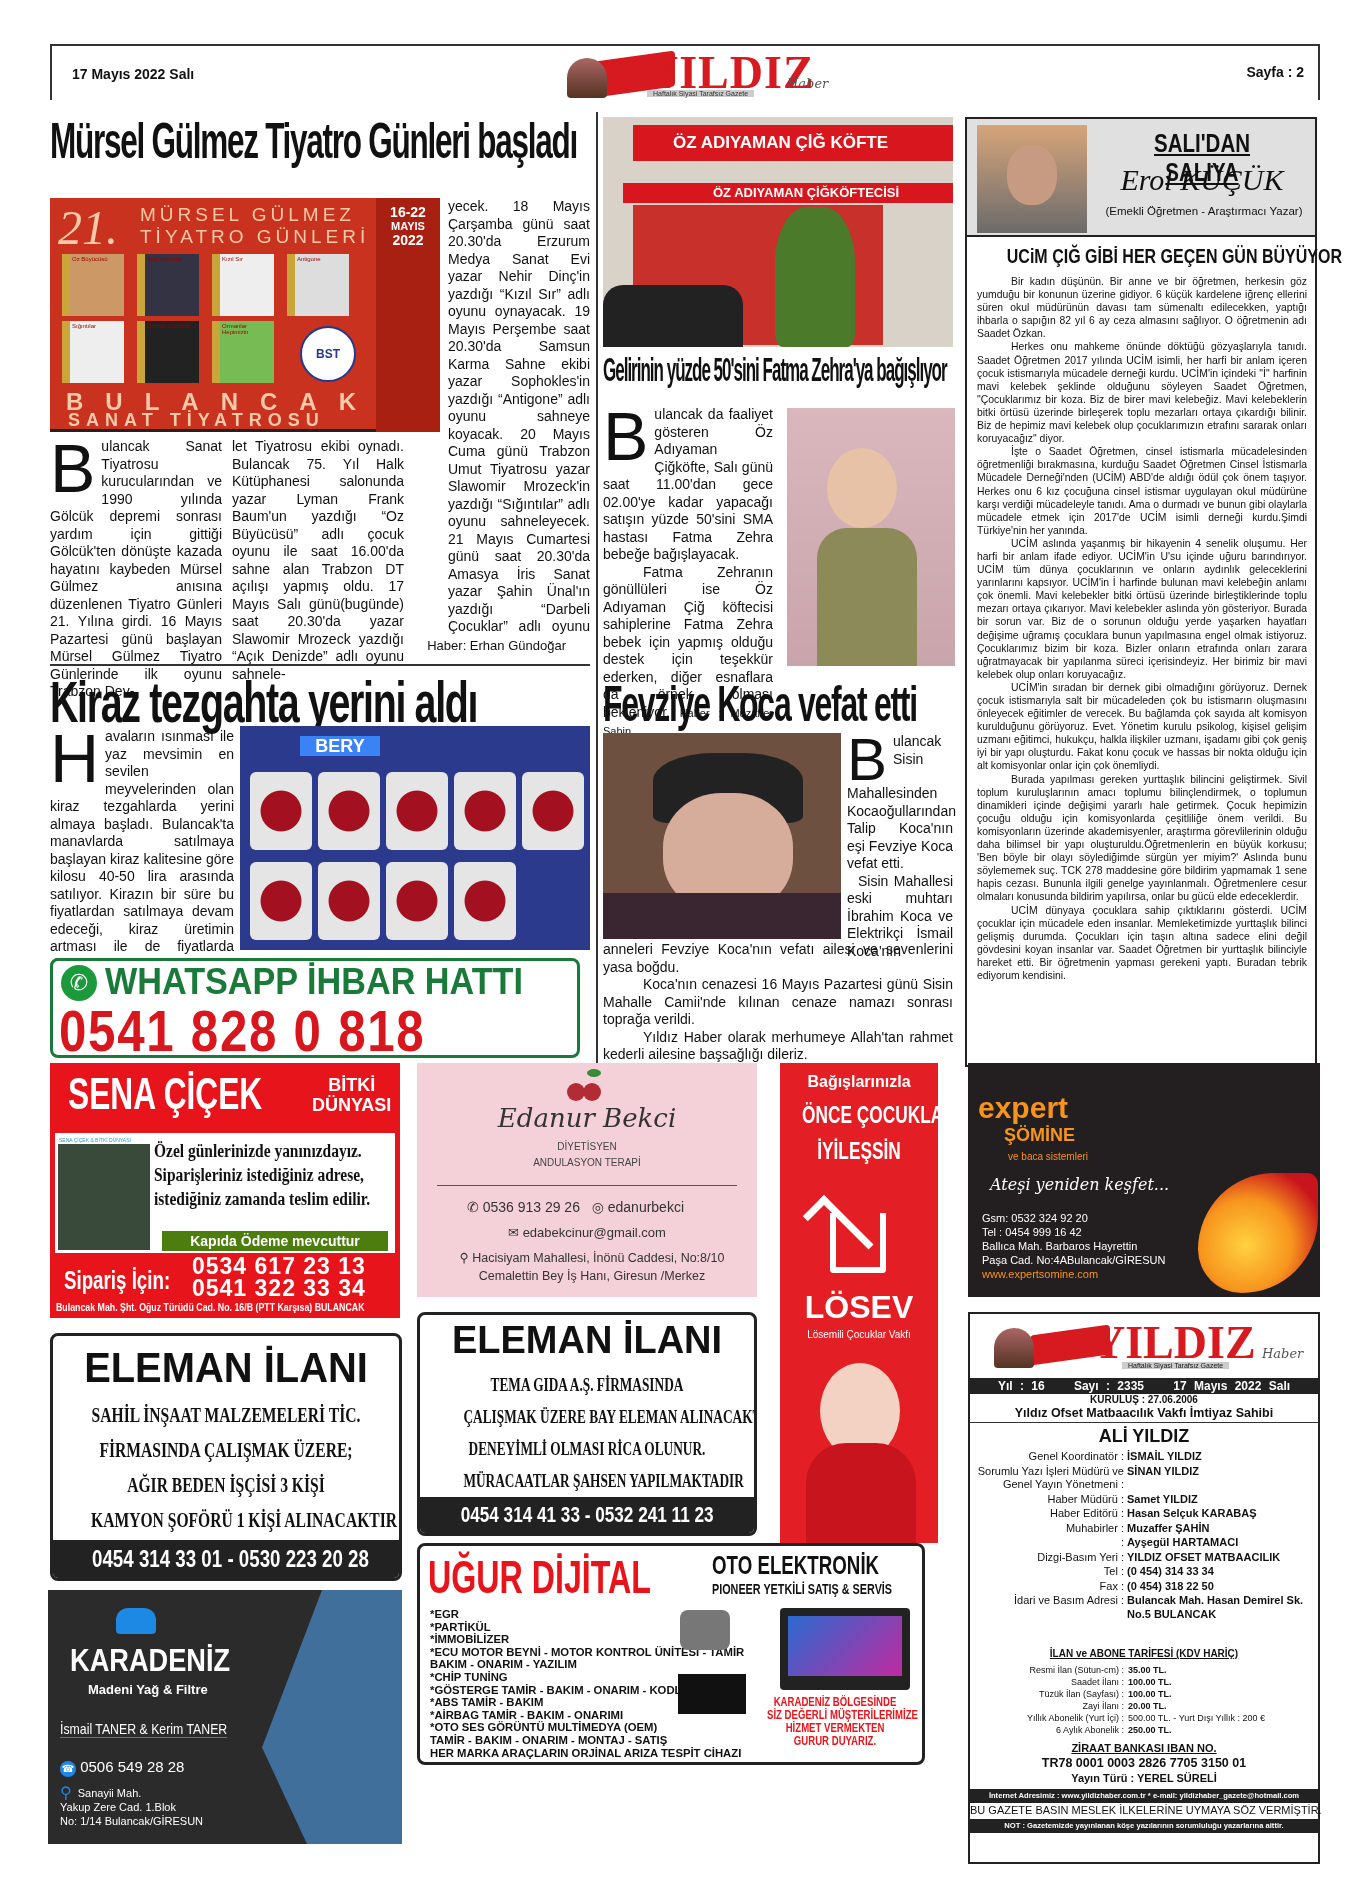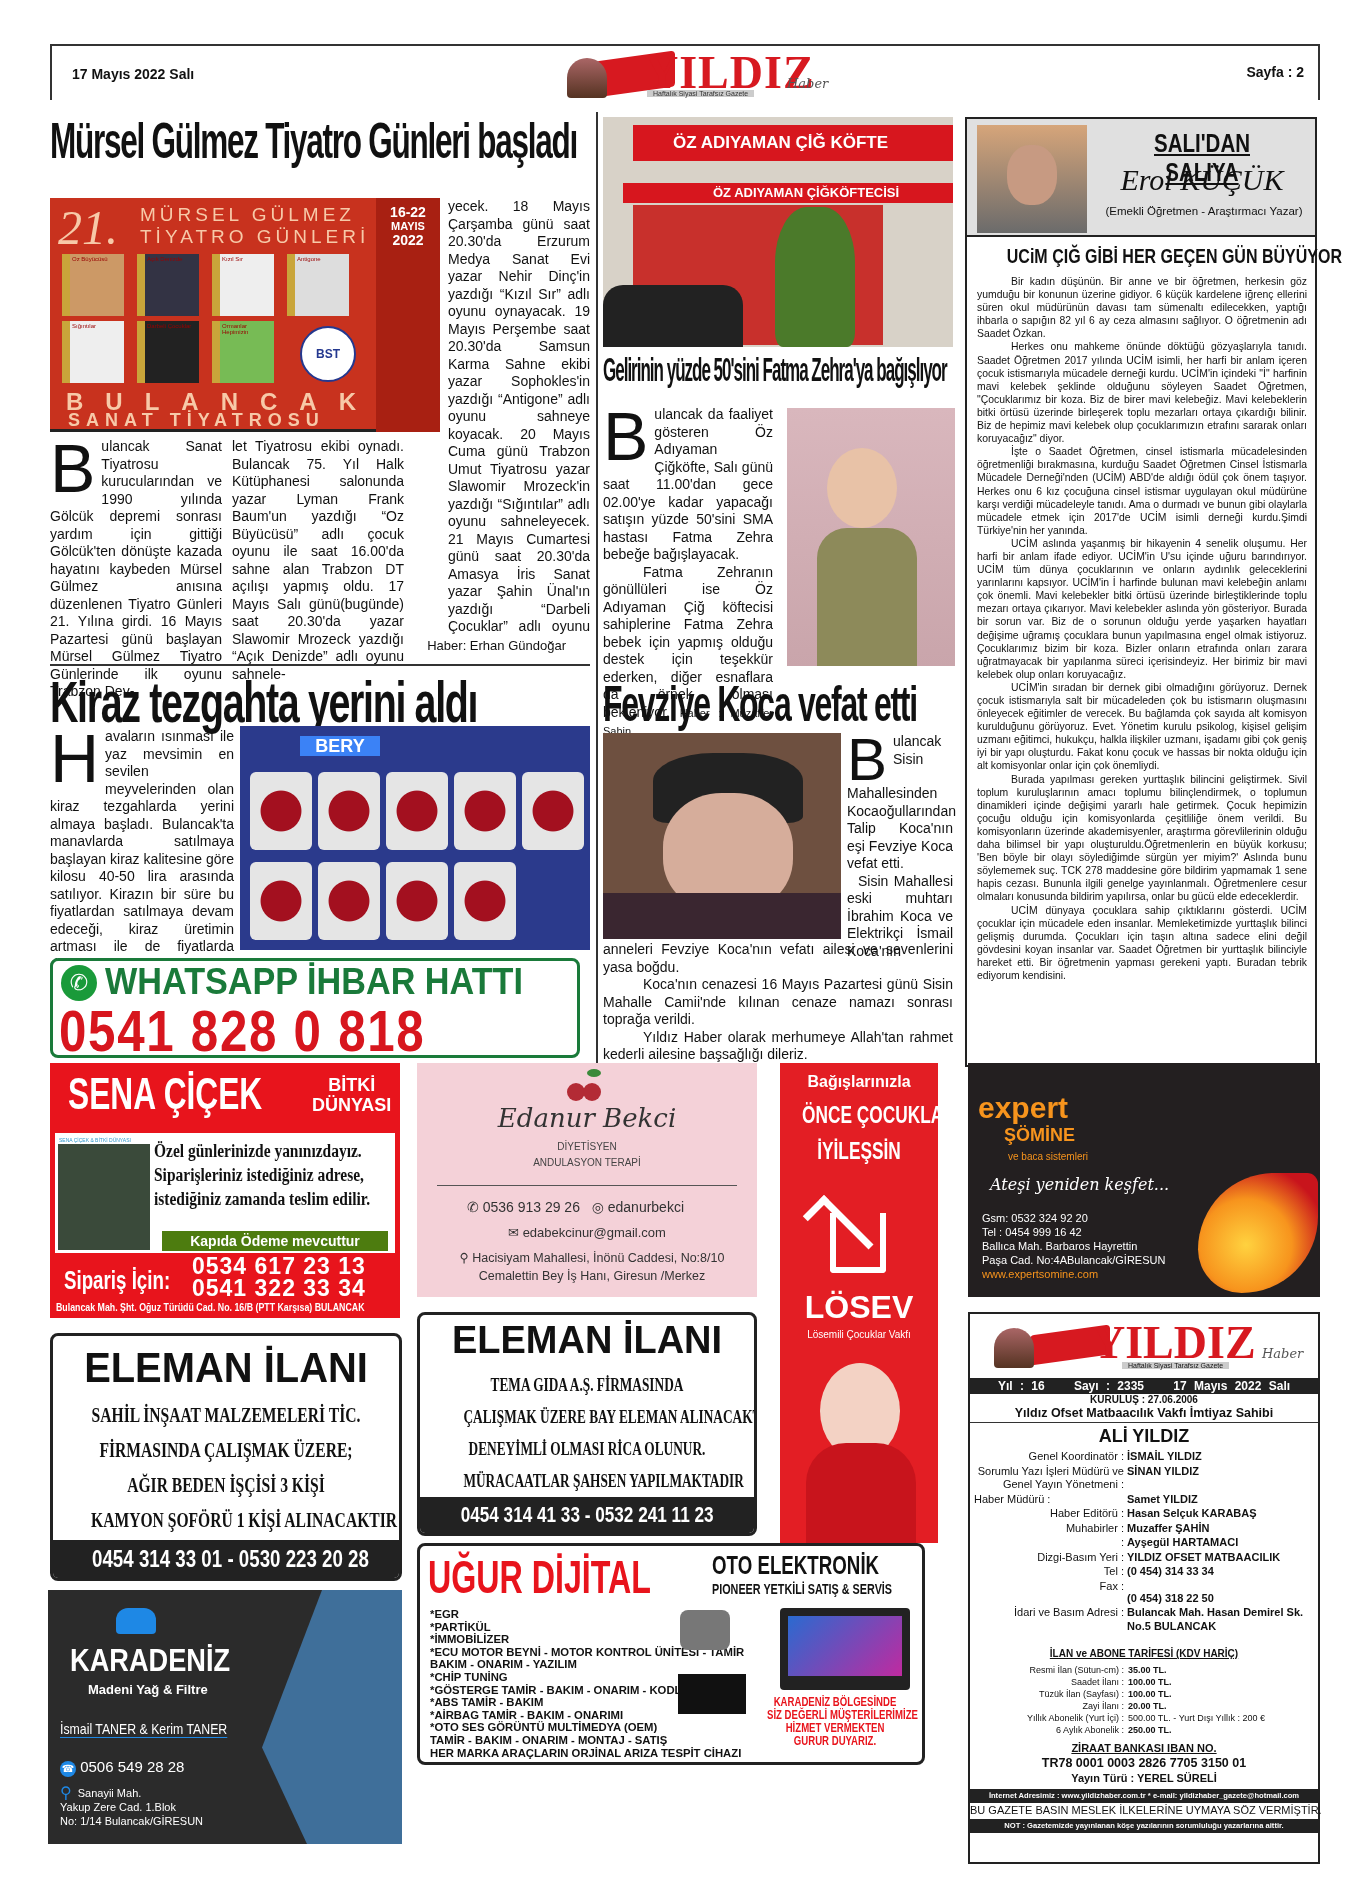--- a/index.html
+++ b/index.html
@@ -301,21 +301,21 @@
   <div id="staff" class="abs" style="left:4px;top:136px;width:344px;font-size:11px;line-height:13.5px">
       <div style="display: flex; margin-bottom: 1px;">
         <span style="width: 150px; text-align: right; flex: 0 0 auto;">Genel Koordinatör :</span>
         <span style="font-weight: bold; padding-left: 3px;">İSMAİL YILDIZ</span>
       </div>
       <div style="display: flex; margin-bottom: 1px;">
         <span style="width: 150px; text-align: right; flex: 0 0 auto;">Sorumlu Yazı İşleri Müdürü ve Genel Yayın Yönetmeni :</span>
         <span style="font-weight: bold; padding-left: 3px;">SİNAN YILDIZ</span>
       </div>
       <div style="display: flex; margin-bottom: 1px;">
-        <span style="width: 150px; text-align: left; flex: 0 0 auto;">Haber Müdürü :</span>
+        <span style="width: 150px; text-align: right; flex: 0 0 auto;">Haber Müdürü :</span>
         <span style="font-weight: bold; padding-left: 3px;">Samet YILDIZ</span>
       </div>
       <div style="display: flex; margin-bottom: 1px;">
         <span style="width: 150px; text-align: right; flex: 0 0 auto;">Haber Editörü :</span>
         <span style="font-weight: bold; padding-left: 3px;">Hasan Selçuk KARABAŞ</span>
       </div>
       <div style="display: flex; margin-bottom: 1px;">
         <span style="width: 150px; text-align: right; flex: 0 0 auto;">Muhabirler :</span>
         <span style="font-weight: bold; padding-left: 3px;">Muzaffer ŞAHİN</span>
       </div>
@@ -326,21 +326,21 @@
       <div style="display: flex; margin-bottom: 1px;">
         <span style="width: 150px; text-align: right; flex: 0 0 auto;">Dizgi-Basım Yeri :</span>
         <span style="font-weight: bold; padding-left: 3px;">YILDIZ OFSET MATBAACILIK</span>
       </div>
       <div style="display: flex; margin-bottom: 1px;">
         <span style="width: 150px; text-align: right; flex: 0 0 auto;">Tel :</span>
         <span style="font-weight: bold; padding-left: 3px;">(0 454) 314 33 34</span>
       </div>
       <div style="display: flex; margin-bottom: 1px;">
         <span style="width: 150px; text-align: right; flex: 0 0 auto;">Fax :</span>
-        <span style="font-weight: bold; padding-left: 3px; margin-top: 12px;">(0 454) 318 22 50</span>
+        <span style="font-weight: bold; padding-left: 3px;">(0 454) 318 22 50</span>
       </div>
       <div style="display: flex; margin-bottom: 1px;">
         <span style="width: 150px; text-align: right; flex: 0 0 auto;">İdari ve Basım Adresi :</span>
         <span style="font-weight: bold; padding-left: 3px;">Bulancak Mah. Hasan Demirel Sk. No.5   BULANCAK</span>
       </div>
     </div>
   <div class="abs" style="left:0;top:334px;width:348px;text-align:center;font-size:10px;font-weight:bold;text-decoration:underline">İLAN ve ABONE TARİFESİ (KDV HARİÇ)</div>
   <div id="tariff" class="abs" style="left:4px;top:350px;width:344px;font-size:9px;line-height:12px">
       <div style="display: flex;">
         <span style="width: 150px; text-align: right; flex: 0 0 auto;">Resmi İlan (Sütun-cm) :</span>

